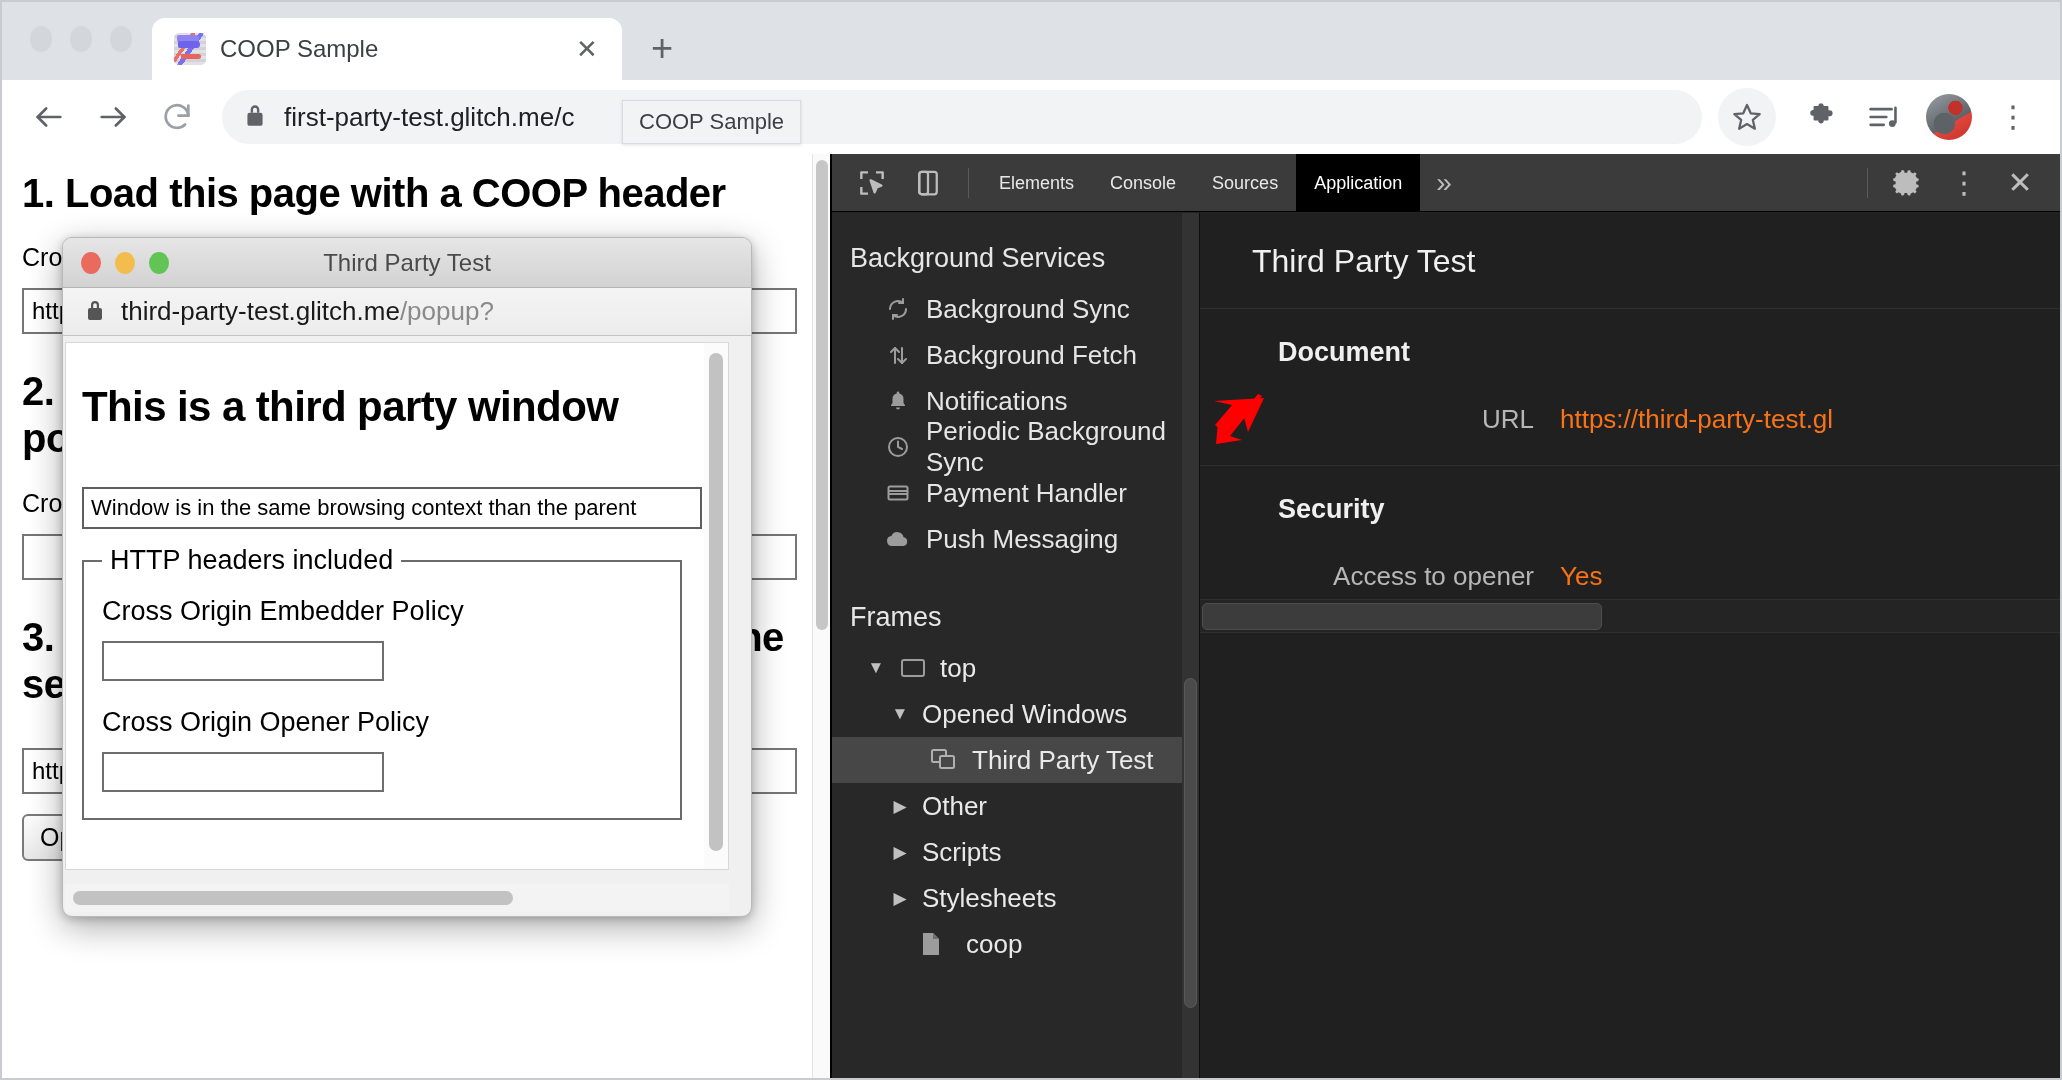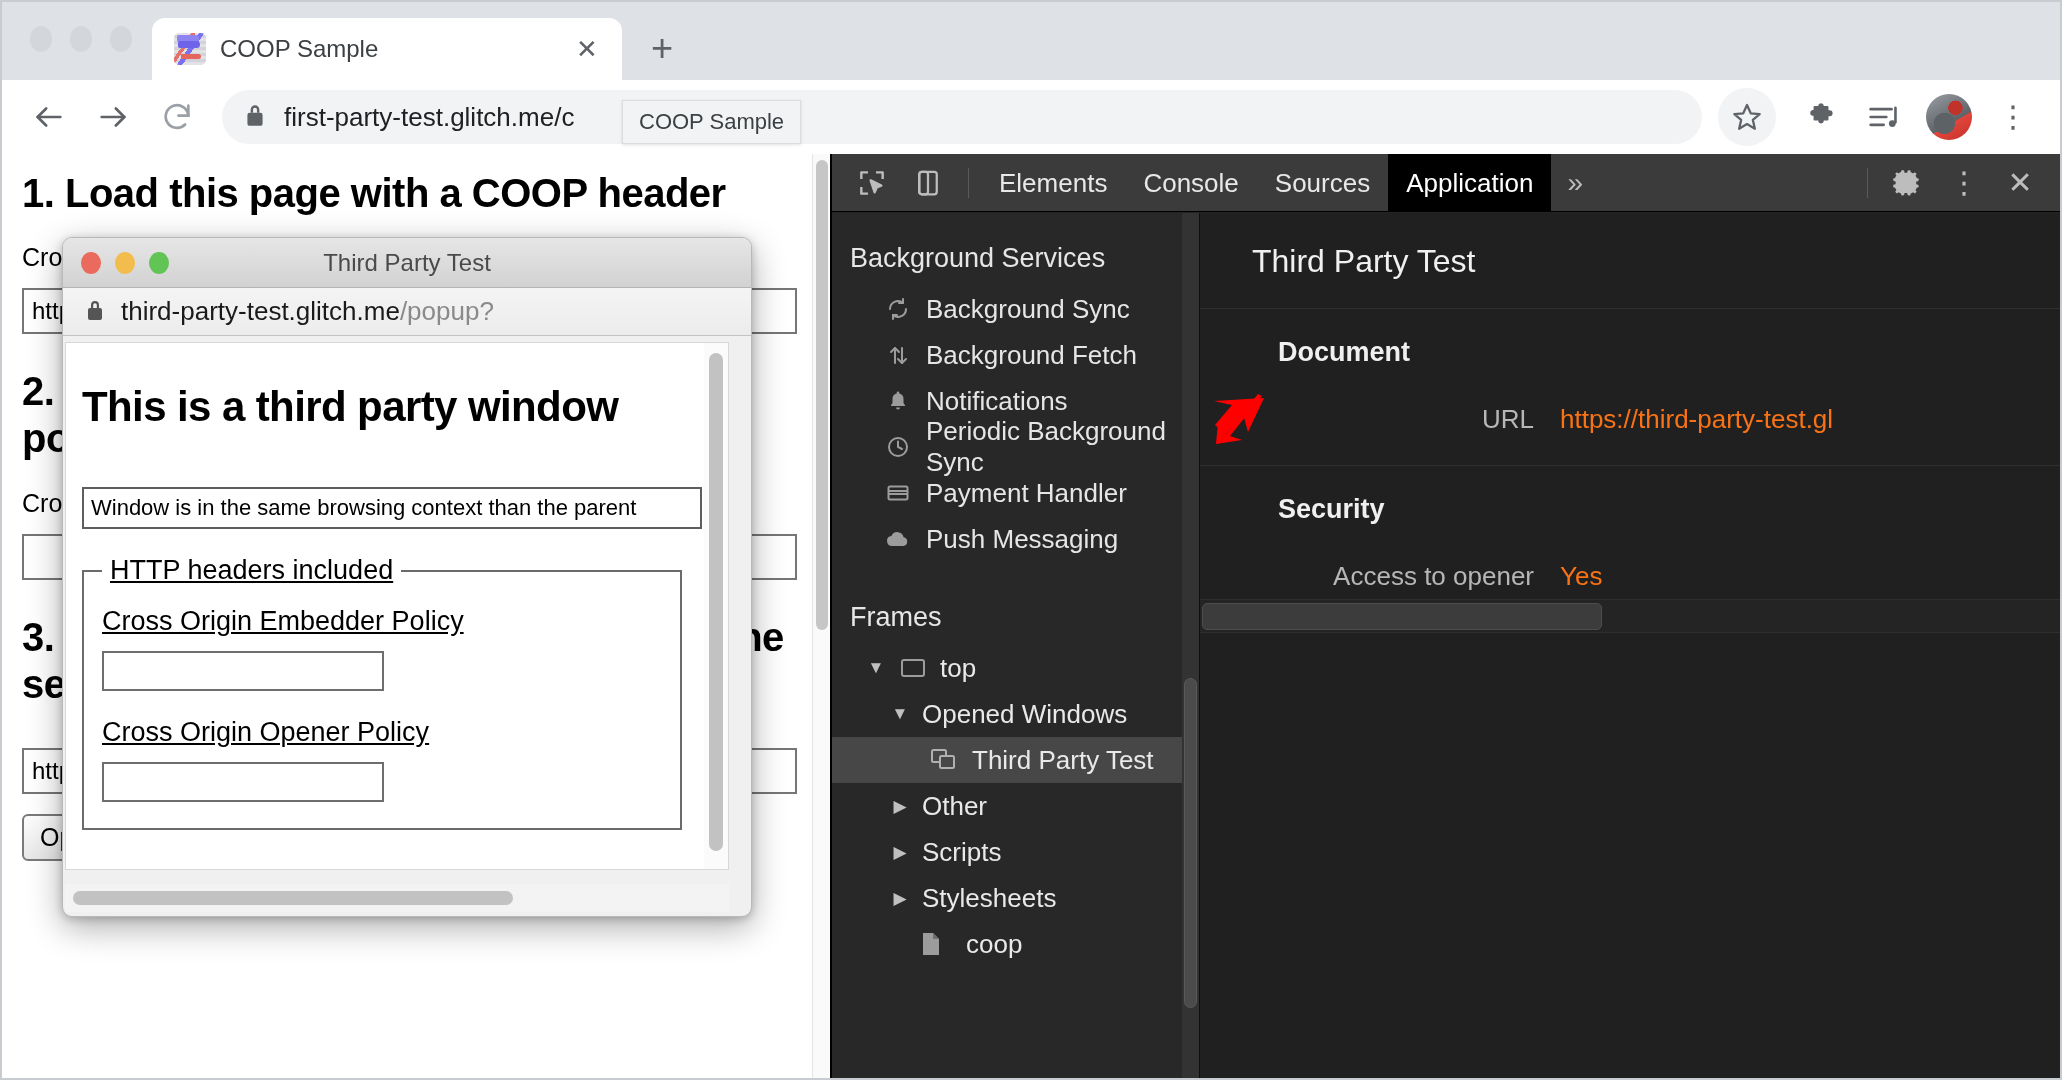--- a/index.html
+++ b/index.html
@@ -220,24 +220,23 @@
     letter-spacing:-0.6px; margin-top: 26px;
   }
   #popup-status-input {
     display:block; margin-top: 56px;
     width: 620px; height: 42px;
     border: 2px solid #5e5e5e; background:#fff;
     font-size: 22px; padding: 1px 7px; color:#000;
     font-family:"Liberation Sans", sans-serif;
   }
   #headers-fieldset {
-    margin-top: 26px; width: 600px;
+    margin-top: 16px; width: 600px;
     border: 2px solid #6b6b6b;
     padding: 6px 18px 26px 18px;
-    text-decoration: underline;
   }
   #headers-legend { font-size: 27px; color:#000; padding: 0 8px; }
   .hdr-label { font-size: 27px; color:#000; margin-top: 14px; }
   .hdr-input {
     display:block; margin-top: 14px;
     width: 282px; height: 40px;
     border: 2px solid #6e6e6e; background:#fff;
     font-size: 20px; padding: 1px 6px;
     font-family:"Liberation Sans", sans-serif;
   }
@@ -272,21 +271,21 @@
     display:flex; align-items:center; gap: 0; padding: 0 12px;
   }
   .dt-icon-btn {
     width: 56px; height: 48px;
     display:flex; align-items:center; justify-content:center;
     color:#bdbdbd;
   }
   .dt-sep { width:1px; height:30px; background:#5a5a5a; margin:0 12px; }
   .dt-tab {
     padding: 0 18px; height: 58px; line-height: 58px;
-    font-size: 26px; color:#e8e8e8; white-space:nowrap;
+    font-size: 18px; color:#e8e8e8; white-space:nowrap;
   }
   .dt-tab.active { background:#000; color:#fff; }
   #dt-more { padding: 0 16px; font-size: 28px; color:#bdbdbd; line-height:58px; }
   .dt-right { margin-left:auto; display:flex; align-items:center; }
 
   #dt-body {
     position:absolute; left:0; top:59px; right:0; bottom:0;
     display:flex;
   }
   #dt-sidebar {

